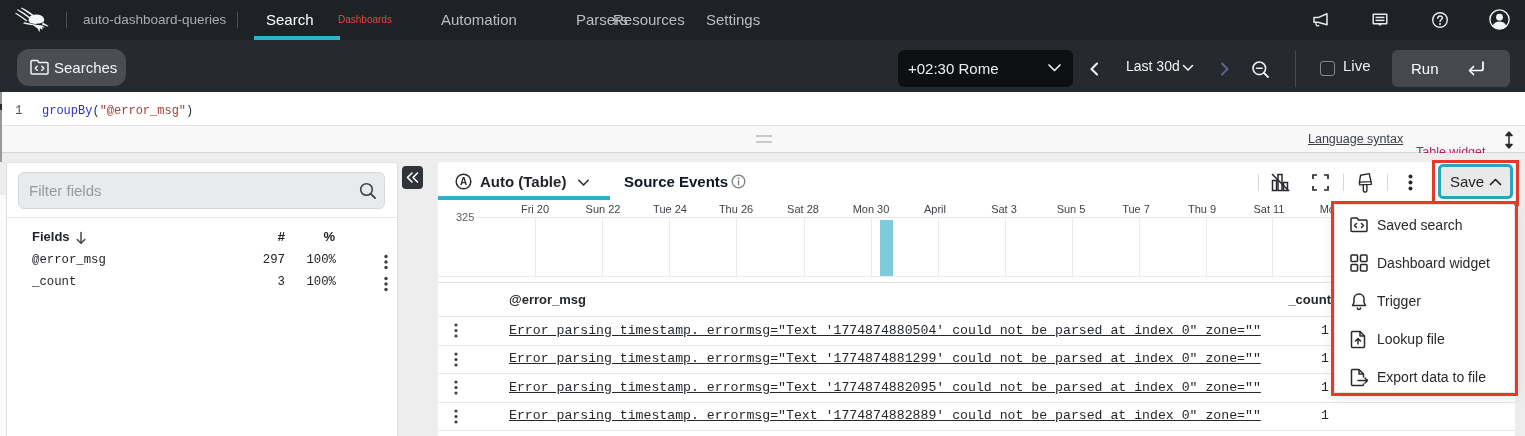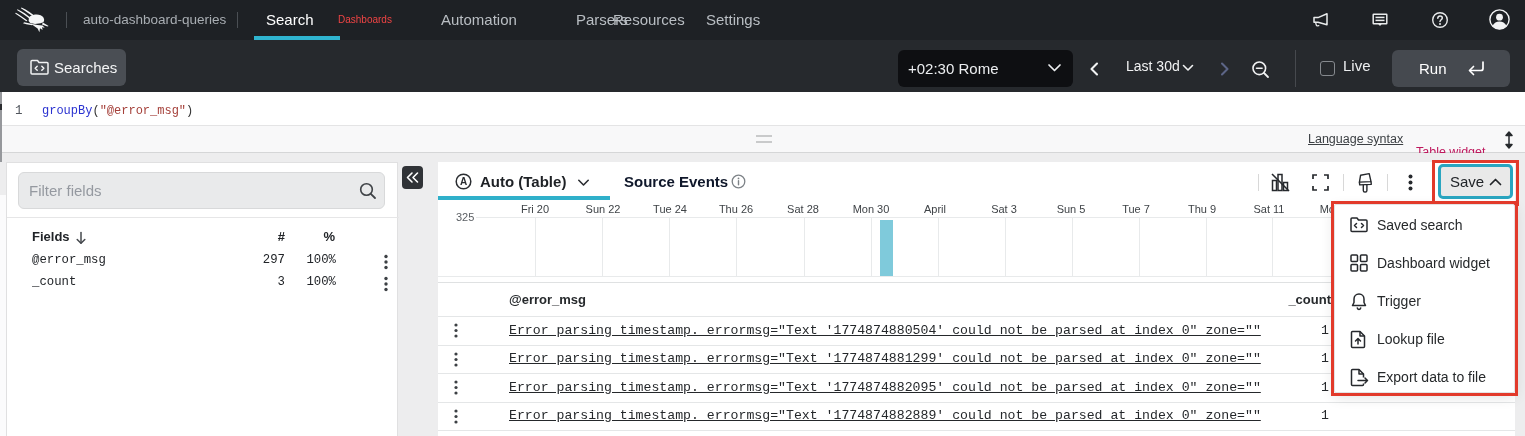--- a/index.html
+++ b/index.html
@@ -57,21 +57,21 @@
       <circle cx="9" cy="12.9" r="1" fill="#e9ebec"></circle>
     </svg>
     <svg class="abs" style="left:1489px;top:9px;" width="21" height="21" viewBox="0 0 21 21">
       <circle cx="10.5" cy="10.5" r="9.6" fill="none" stroke="#f2f3f4" stroke-width="1.4"></circle>
       <circle cx="10.5" cy="8.2" r="3.4" fill="#f2f3f4"></circle>
       <path d="M3.4 17 C5 13.9 7.5 12.6 10.5 12.6 C13.5 12.6 16 13.9 17.6 17 A 9.6 9.6 0 0 1 3.4 17 Z" fill="#f2f3f4"></path>
     </svg>
   </div>
 
   <div class="abs" style="left:0;top:40px;width:1525px;height:52px;background:#26292d;">
-    <div class="abs" style="left:17px;top:9px;width:109px;height:37px;background:#4a4e54;border-radius:6px;">
+    <div class="abs" style="left:17px;top:9px;width:109px;height:37px;background:#4a4e54;border-radius:12px;">
       <svg class="abs" style="left:13px;top:10px;" width="19" height="17" viewBox="0 0 19 17">
         <g fill="none" stroke="#f2f3f4" stroke-width="1.5" stroke-linejoin="round">
           <path d="M1 3.5 L1 14 C1 14.6 1.4 15 2 15 L17 15 C17.6 15 18 14.6 18 14 L18 4.5 C18 3.9 17.6 3.5 17 3.5 L9 3.5 L7.5 1.5 L2 1.5 C1.4 1.5 1 1.9 1 2.5 Z"></path>
           <path d="M7.2 7.2 L5.2 9.2 L7.2 11.2" stroke-linecap="round"></path>
           <path d="M11.8 7.2 L13.8 9.2 L11.8 11.2" stroke-linecap="round"></path>
         </g>
       </svg>
       <div class="abs" style="left:37px;top:0;height:37px;line-height:37px;color:#f4f5f6;font-size:15px;">Searches</div>
     </div>
     <div class="abs" style="left:898px;top:10px;width:175px;height:37px;background:#0e0f12;border-radius:6px;">
@@ -92,21 +92,21 @@
     </svg>
     <svg class="abs" style="left:1251px;top:20px;" width="20" height="20" viewBox="0 0 20 20">
       <circle cx="8.3" cy="8.3" r="6.3" fill="none" stroke="#f1f2f3" stroke-width="1.6"></circle>
       <line x1="5.5" y1="8.3" x2="11.1" y2="8.3" stroke="#f1f2f3" stroke-width="1.6" stroke-linecap="round"></line>
       <line x1="13" y1="13" x2="17" y2="17" stroke="#f1f2f3" stroke-width="1.8" stroke-linecap="round"></line>
     </svg>
     <div class="abs" style="left:1295px;top:10px;width:1px;height:37px;background:#46494e;"></div>
     <div class="abs" style="left:1320px;top:21px;width:15px;height:15px;border:1.5px solid #85898e;border-radius:3px;"></div>
     <div class="abs" style="left:1343px;top:0;height:52px;line-height:52px;color:#eceef0;font-size:15px;">Live</div>
     <div class="abs" style="left:1392px;top:10px;width:118px;height:37px;background:#45494f;border-radius:6px;">
-      <div class="abs" style="left:19px;top:0;height:37px;line-height:37px;color:#fff;font-size:15px;margin-left:8px;">Run</div>
+      <div class="abs" style="left:19px;top:0;height:37px;line-height:37px;color:#fff;font-size:15px;">Run</div>
       <svg class="abs" style="left:74px;top:10px;" width="20" height="16" viewBox="0 0 20 16">
         <path d="M17 2 L17 8.5 C17 9.6 16.1 10.5 15 10.5 L4.5 10.5" fill="none" stroke="#fff" stroke-width="1.7" stroke-linecap="round"></path>
         <path d="M7.5 6.5 L3.5 10.5 L7.5 14.5" fill="none" stroke="#fff" stroke-width="1.7" stroke-linecap="round" stroke-linejoin="round"></path>
       </svg>
     </div>
   </div>
 
   <div class="abs" style="left:0;top:92px;width:1525px;height:33px;background:#fff;">
     <div class="abs mono" style="left:15px;top:3px;height:33px;line-height:33px;font-size:12.5px;color:#50555c;">1</div>
     <div class="abs mono" style="left:42px;top:3px;height:33px;line-height:33px;font-size:12px;color:#333;"><span style="color:#2a32d0;">groupBy</span>(<span style="color:#a5403a;">"@error_msg"</span>)</div>

